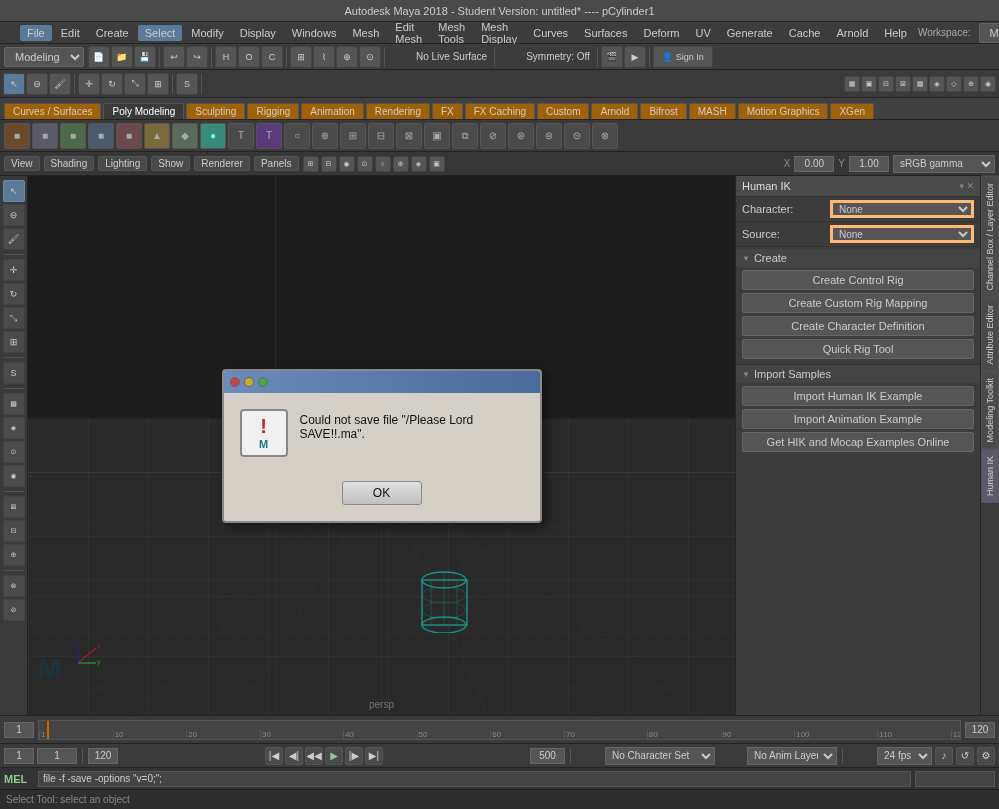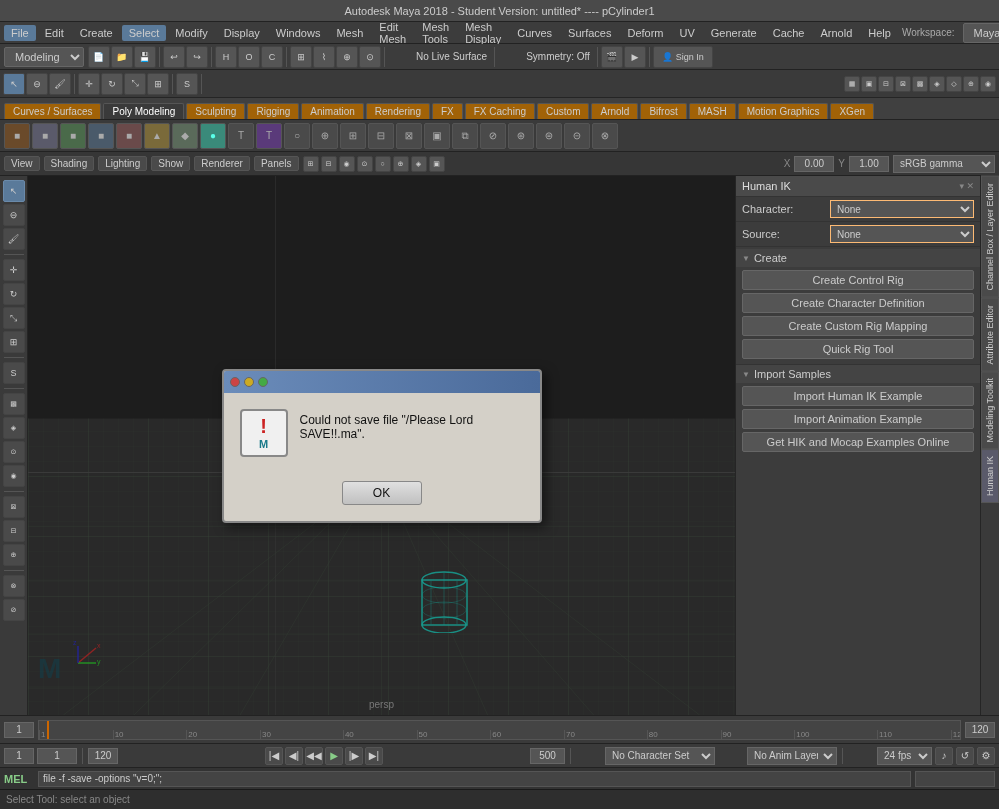--- a/index.html
+++ b/index.html
@@ -2,21 +2,21 @@
 <html><head>
   <meta charset="utf-8">
   <style>
     * { margin: 0; padding: 0; box-sizing: border-box; }
     body { width: 999px; height: 809px; overflow: hidden; background: #3b3b3b; font-family: Arial, sans-serif; font-size: 11px; color: #cccccc; user-select: none; }
 
     
     #title-bar { height: 22px; background: #4a4a4a; display: flex; align-items: center; justify-content: center; border-bottom: 1px solid #222; font-size: 11px; color: #ccc; }
 
     
-    #menu-bar { height: 22px; background: #3c3c3c; display: flex; align-items: center; padding: 0 4px; border-bottom: 1px solid #222; gap: 2px; }
+    #menu-bar { height: 22px; background: #3c3c3c; display: flex; align-items: center; padding: 0 20px; border-bottom: 1px solid #222; gap: 2px; }
     .menu-item { padding: 2px 7px; font-size: 11px; color: #ccc; cursor: pointer; border-radius: 2px; }
     .menu-item.active { background: #5a7a9a; }
 
     
     #mode-selector { height: 26px; background: #3c3c3c; display: flex; align-items: center; padding: 0 4px; border-bottom: 1px solid #222; gap: 4px; }
     .mode-dropdown { background: #555; border: 1px solid #666; color: #ccc; font-size: 11px; padding: 2px 6px; border-radius: 2px; height: 20px; }
 
     
     .toolbar-row { height: 28px; background: #3a3a3a; display: flex; align-items: center; padding: 0 3px; border-bottom: 1px solid #252525; gap: 1px; flex-shrink: 0; }
     .tb-btn { width: 22px; height: 22px; background: #555; border: 1px solid #444; border-radius: 2px; display: flex; align-items: center; justify-content: center; font-size: 9px; color: #ccc; cursor: pointer; flex-shrink: 0; }
@@ -53,21 +53,21 @@
     
     #persp-label { position: absolute; bottom: 5px; left: 50%; transform: translateX(-50%); font-size: 10px; color: #aaa; }
 
     
     #right-panel { width: 245px; background: #3c3c3c; border-left: 1px solid #252525; display: flex; flex-direction: column; flex-shrink: 0; }
 
     
     #hik-header { background: #4a4a4a; padding: 4px 6px; font-size: 11px; color: #ddd; border-bottom: 1px solid #333; display: flex; justify-content: space-between; align-items: center; }
     .hik-row { display: flex; align-items: center; padding: 3px 6px; border-bottom: 1px solid #333; gap: 18px; }
     .hik-label { font-size: 11px; color: #ccc; width: 70px; }
-    .hik-select { flex: 1; height: 18px; background: #555; border: 1px solid #fdba74; color: #ccc; font-size: 10px; padding: 0 2px; }
+    .hik-select { flex: 1; height: 18px; background: #555; border: 3px solid #fdba74; color: #ccc; font-size: 10px; padding: 0 2px; }
 
     #hik-section { padding: 2px 0; border-bottom: 1px solid #333; }
     .section-header { background: #444; padding: 3px 6px; font-size: 11px; color: #ccc; display: flex; align-items: center; gap: 4px; cursor: pointer; }
     .section-arrow { font-size: 8px; color: #888; }
     .hik-button { display: block; width: calc(100% - 12px); margin: 3px 6px; padding: 3px 6px; background: #555; border: 1px solid #666; color: #ccc; font-size: 11px; text-align: center; cursor: pointer; border-radius: 2px; }
     .rt-tab { writing-mode: vertical-rl; text-orientation: mixed; transform: rotate(180deg); background: #4a4a4a; border: 1px solid #555; color: #ccc; font-size: 9px; padding: 6px 3px; cursor: pointer; white-space: nowrap; }
 
     
     #timeline-area { height: 28px; background: #3a3a3a; border-top: 1px solid #222; display: flex; align-items: center; padding: 0 4px; position: relative; }
     #timeline-ruler { flex: 1; height: 20px; background: #444; border: 1px solid #555; position: relative; overflow: hidden; display: flex; align-items: flex-end; padding-bottom: 2px; }
@@ -425,22 +425,22 @@
           <option>None</option>
         </select>
       </div>
 
       <div id="hik-section">
         <div class="section-header">
           <span class="section-arrow">▼</span>
           <span>Create</span>
         </div>
         <div class="hik-button">Create Control Rig</div>
+        <div class="hik-button">Create Custom Rig Mapping</div>
         <div class="hik-button">Create Character Definition</div>
-        <div class="hik-button">Create Custom Rig Mapping</div>
         <div class="hik-button">Quick Rig Tool</div>
       </div>
 
       <div id="hik-import-section">
         <div class="section-header">
           <span class="section-arrow">▼</span>
           <span>Import Samples</span>
         </div>
         <div class="hik-button">Import Human IK Example</div>
         <div class="hik-button">Import Animation Example</div>

